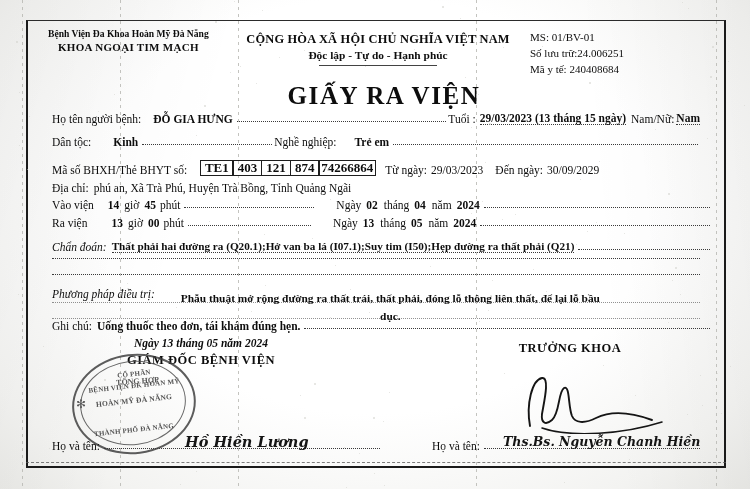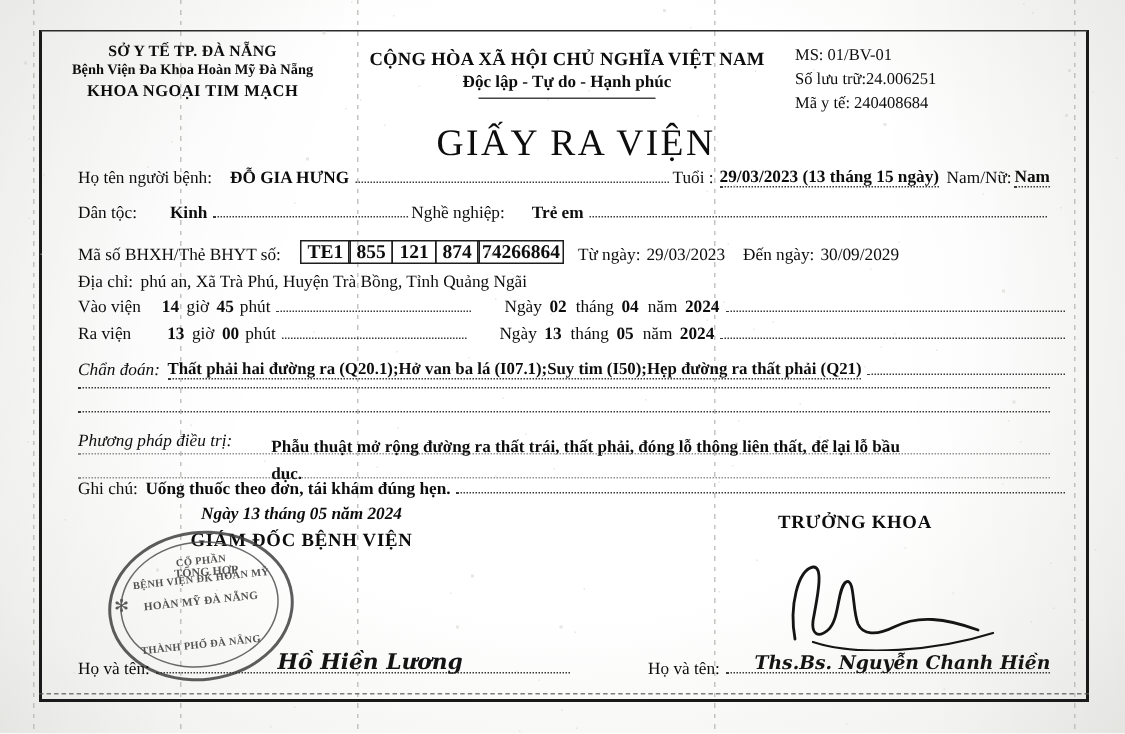--- a/index.html
+++ b/index.html
@@ -51,21 +51,21 @@
   #hdr-center .nat{font-size:12.4px;font-weight:bold;letter-spacing:.2px;}
   #hdr-center .mot{font-size:11.4px;font-weight:bold;}
   #hdr-center .mot:after{
     content:"";display:block;width:118px;height:1px;background:#222;
     margin:2px auto 0;opacity:.85;
   }
   #hdr-right{position:absolute;left:530px;top:30px;line-height:1.45;font-size:11px;}
   
   #title{
     position:absolute;left:0;right:0;top:82px;text-align:center;
-    font-size:25px;font-weight:normal;letter-spacing:1.6px;
+    font-size:25px;font-weight:bold;letter-spacing:1.6px;
     font-family:"Liberation Serif", serif;
     padding-left:18px;
   }
   
   .bhbox{
     border:1.4px solid #1d1d1d;height:16px;display:flex;align-items:center;
     justify-content:center;font-weight:bold;font-size:13px;padding:0 4px;
     box-sizing:border-box;margin-left:-1.4px;background:transparent;
   }
   
@@ -102,21 +102,20 @@
 
 <div class="vline" style="left:22px;"></div>
 <div class="vline" style="left:120px;"></div>
 <div class="vline" style="left:238px;"></div>
 <div class="vline" style="left:476px;"></div>
 <div class="vline" style="left:716px;"></div>
 
 <div id="frame"></div>
 
 <div id="hdr-left">
-  <div class="l1">SỞ Y TẾ TP. ĐÀ NẴNG</div>
   <div class="l2">Bệnh Viện Đa Khoa Hoàn Mỹ Đà Nẵng</div>
   <div class="l3">KHOA NGOẠI TIM MẠCH</div>
 </div>
 
 <div id="hdr-center">
   <div class="nat">CỘNG HÒA XÃ HỘI CHỦ NGHĨA VIỆT NAM</div>
   <div class="mot">Độc lập - Tự do - Hạnh phúc</div>
 </div>
 
 <div id="hdr-right">
@@ -143,21 +142,21 @@
   <span class="dots" style="max-width:130px;"></span>
   <span class="lbl" style="">Nghề nghiệp:</span>
   <span class="val" style="margin-left:18px;">Trẻ em</span>
   <span class="dots"></span>
 </div>
 
 <div class="row" style="left:52px;top:160px;width:660px;">
   <span class="lbl">Mã số BHXH/Thẻ BHYT số:</span>
   <span id="bhbox-wrap" style="display:flex;margin-left:14px;">
       <span class="bhbox" style="width: 34px;">TE1</span>
-      <span class="bhbox" style="width: 30px;">855</span>
+      <span class="bhbox" style="width: 30px;">403</span>
       <span class="bhbox" style="width: 30px;">121</span>
       <span class="bhbox" style="width: 30px;">874</span>
       <span class="bhbox" style="width: 58px;">74266864</span>
     </span>
   <span class="lbl" style="margin-left:9px;">Từ ngày:</span>
   <span class="lbl" style="margin-left:4px;">29/03/2023</span>
   <span class="lbl" style="margin-left:12px;">Đến ngày:</span>
   <span class="lbl" style="margin-left:4px;">30/09/2029</span>
 </div>
 
@@ -201,21 +200,21 @@
 <div class="row" style="left:52px;top:240px;width:660px;">
   <span class="lbl" style="font-style:italic;">Chẩn đoán:</span>
   <span class="val" style="margin-left:5px;border-bottom:1.5px dotted #3a3a3a;font-size:11.2px;">Thất phải hai đường ra (Q20.1);Hở van ba lá (I07.1);Suy tim (I50);Hẹp đường ra thất phải (Q21)</span>
   <span class="dots"></span>
 </div>
 <div style="position:absolute;left:52px;top:258px;width:648px;border-bottom:1.6px dotted #3a3a3a;"></div>
 <div style="position:absolute;left:52px;top:274px;width:648px;border-bottom:1.6px dotted #3a3a3a;"></div>
 
 <div class="row" style="left:52px;top:288px;width:660px;align-items:flex-start;">
   <span class="lbl" style="font-style:italic;">Phương pháp điều trị:</span>
-  <span style="margin-left:26px;">
+  <span style="margin-left:26px;text-align:center;">
     <span class="val" style="font-size:11.4px;">Phẫu thuật mở rộng đường ra thất trái, thất phải, đóng lỗ thông liên thất, để lại lỗ bầu</span>
     <br>
     <span class="val" style="font-size:11.4px;">dục.</span>
   </span>
 </div>
 <div style="position:absolute;left:52px;top:302px;width:648px;border-bottom:1.5px dotted #3a3a3a;opacity:.55;"></div>
 <div style="position:absolute;left:52px;top:318px;width:648px;border-bottom:1.5px dotted #3a3a3a;opacity:.55;"></div>
 
 <div class="row" style="left:52px;top:320px;width:660px;">
   <span class="lbl">Ghi chú:</span>

